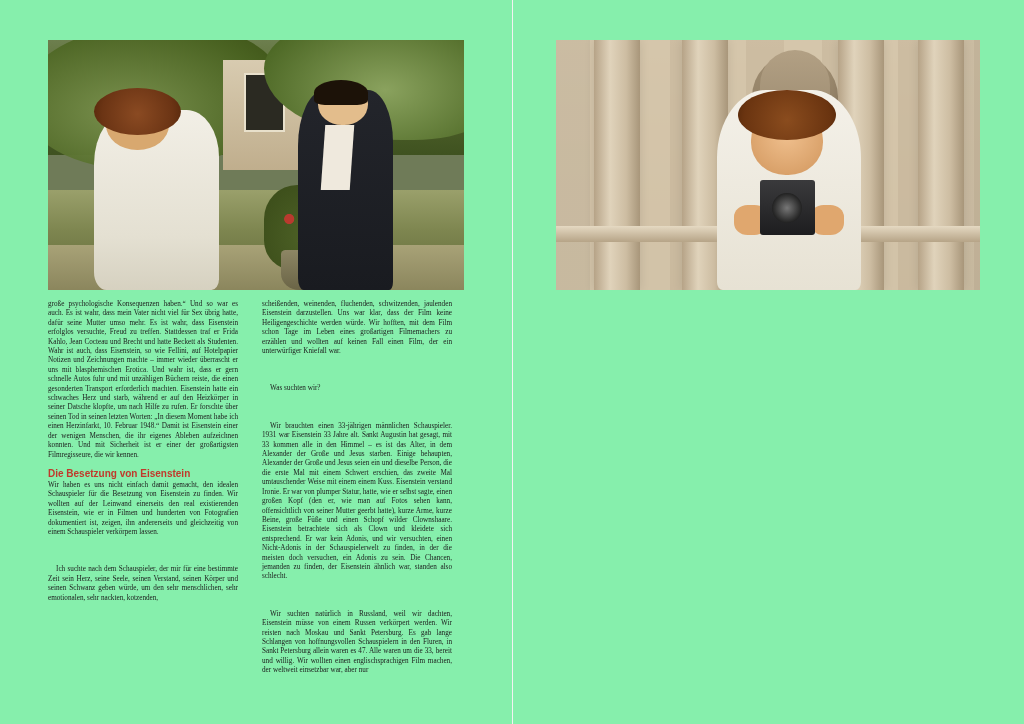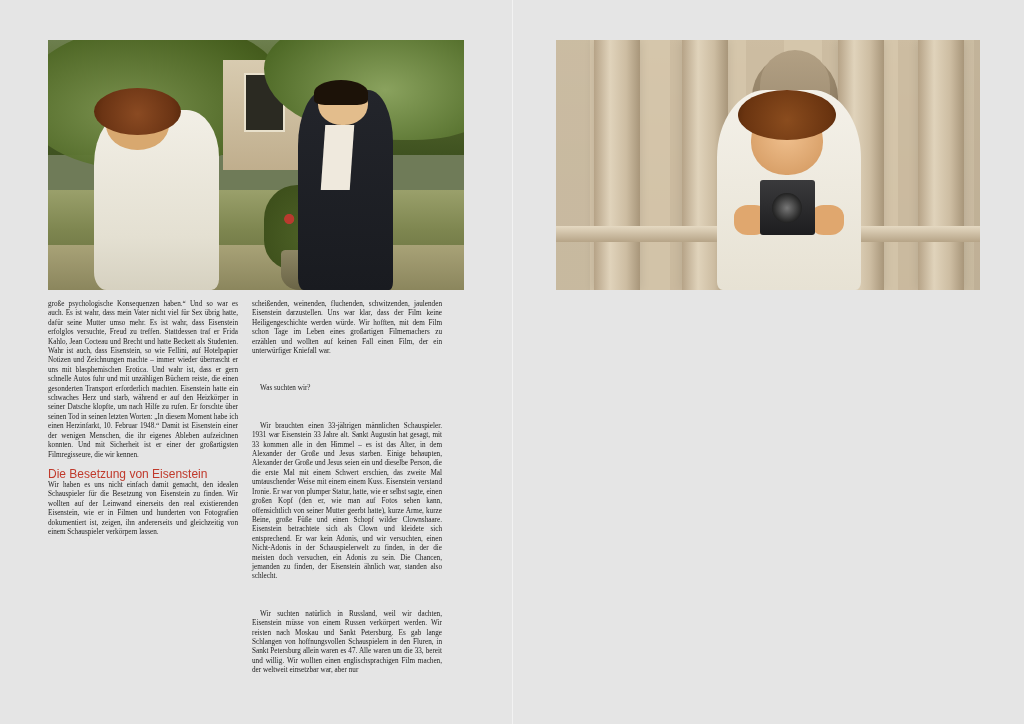--- a/index.html
+++ b/index.html
@@ -11,21 +11,21 @@
     width: 1024px;
     height: 724px;
     font-family: "Liberation Serif", serif;
     color: #1a1a1a;
     overflow: hidden;
   }
   .spread {
     position: relative;
     width: 1024px;
     height: 724px;
-    background: #e5e5e5;
+    background: #86efac;
     box-sizing: border-box;
   }
   .gutter {
     position: absolute;
     left: 512px;
     top: 0;
     width: 1px;
     height: 724px;
     background: #f2f2f2;
   }
@@ -213,29 +213,29 @@
     position: absolute;
     top: 300px;
     width: 190px;
     font-size: 7.2px;
     line-height: 9.4px;
     text-align: justify;
     color: #1b1b1b;
     hyphens: auto;
   }
   .lp-col1 { left: 48px; }
-  .lp-col2 { left: 252px; }
+  .lp-col2 { left: 262px; }
 
   .col p { margin: 0 0 0 0; text-indent: 0; }
   .col p + p { text-indent: 8px; margin-top: 28px; }
 
   .subhead {
     color: #c0392b;
-    font-weight: normal;
-    font-size: 12px;
+    font-weight: bold;
+    font-size: 10px;
     line-height: 10px;
     margin: 9px 0 2px 0;
     font-family: "Liberation Sans", sans-serif;
   }
 </style>
 </head>
 <body>
 
 <div class="spread">
 
@@ -259,20 +259,21 @@
       <div class="pl-manB"></div>
       <div class="pl-manB-shirt"></div>
       <div class="pl-manB-head"></div>
       <div class="pl-manB-hair"></div>
     </div>
 
     <div class="col lp-col1">
       <p>große psychologische Konsequenzen haben.“ Und so war es auch. Es ist wahr, dass mein Vater nicht viel für Sex übrig hatte, dafür seine Mutter umso mehr. Es ist wahr, dass Eisenstein erfolglos versuchte, Freud zu treffen. Stattdessen traf er Frida Kahlo, Jean Cocteau und Brecht und hatte Beckett als Studenten. Wahr ist auch, dass Eisenstein, so wie Fellini, auf Hotelpapier Notizen und Zeichnungen machte – immer wieder überrascht er uns mit blasphemischen Erotica. Und wahr ist, dass er gern schnelle Autos fuhr und mit unzähligen Büchern reiste, die einen gesonderten Transport erforderlich machten. Eisenstein hatte ein schwaches Herz und starb, während er auf den Heizkörper in seiner Datsche klopfte, um nach Hilfe zu rufen. Er forschte über seinen Tod in seinen letzten Worten: „In diesem Moment habe ich einen Herzinfarkt, 10. Februar 1948.“ Damit ist Eisenstein einer der wenigen Menschen, die ihr eigenes Ableben aufzeichnen konnten. Und mit Sicherheit ist er einer der großartigsten Filmregisseure, die wir kennen.</p>
       <div class="subhead">Die Besetzung von Eisenstein</div>
       <p>Wir haben es uns nicht einfach damit gemacht, den idealen Schauspieler für die Besetzung von Eisenstein zu finden. Wir wollten auf der Leinwand einerseits den real existierenden Eisenstein, wie er in Filmen und hunderten von Fotografien dokumentiert ist, zeigen, ihn andererseits und gleichzeitig von einem Schauspieler verkörpern lassen.</p>
+      <p>Ich suchte nach dem Schauspieler, der mir für eine bestimmte Zeit sein Herz, seine Seele, seinen Verstand, seinen Körper und seinen Schwanz geben würde, um den sehr menschlichen, sehr emotionalen, sehr nackten, kotzenden,</p>
     </div>
 
     <div class="col lp-col2">
       <p>scheißenden, weinenden, fluchenden, schwitzenden, jaulenden Eisenstein darzustellen. Uns war klar, dass der Film keine Heiligengeschichte werden würde. Wir hofften, mit dem Film schon Tage im Leben eines großartigen Filmemachers zu erzählen und wollten auf keinen Fall einen Film, der ein unterwürfiger Kniefall war.</p>
       <p>Was suchten wir?</p>
       <p>Wir brauchten einen 33-jährigen männlichen Schauspieler. 1931 war Eisenstein 33 Jahre alt. Sankt Augustin hat gesagt, mit 33 kommen alle in den Himmel – es ist das Alter, in dem Alexander der Große und Jesus starben. Einige behaupten, Alexander der Große und Jesus seien ein und dieselbe Person, die die erste Mal mit einem Schwert erschien, das zweite Mal umtauschender Weise mit einem einem Kuss. Eisenstein verstand Ironie. Er war von plumper Statur, hatte, wie er selbst sagte, einen großen Kopf (den er, wie man auf Fotos sehen kann, offensichtlich von seiner Mutter geerbt hatte), kurze Arme, kurze Beine, große Füße und einen Schopf wilder Clownshaare. Eisenstein betrachtete sich als Clown und kleidete sich entsprechend. Er war kein Adonis, und wir versuchten, einen Nicht-Adonis in der Schauspielerwelt zu finden, in der die meisten doch versuchen, ein Adonis zu sein. Die Chancen, jemanden zu finden, der Eisenstein ähnlich war, standen also schlecht.</p>
       <p>Wir suchten natürlich in Russland, weil wir dachten, Eisenstein müsse von einem Russen verkörpert werden. Wir reisten nach Moskau und Sankt Petersburg. Es gab lange Schlangen von hoffnungsvollen Schauspielern in den Fluren, in Sankt Petersburg allein waren es 47. Alle waren um die 33, bereit und willig. Wir wollten einen englischsprachigen Film machen, der weltweit einsetzbar war, aber nur</p>
     </div>
   </div>
 

